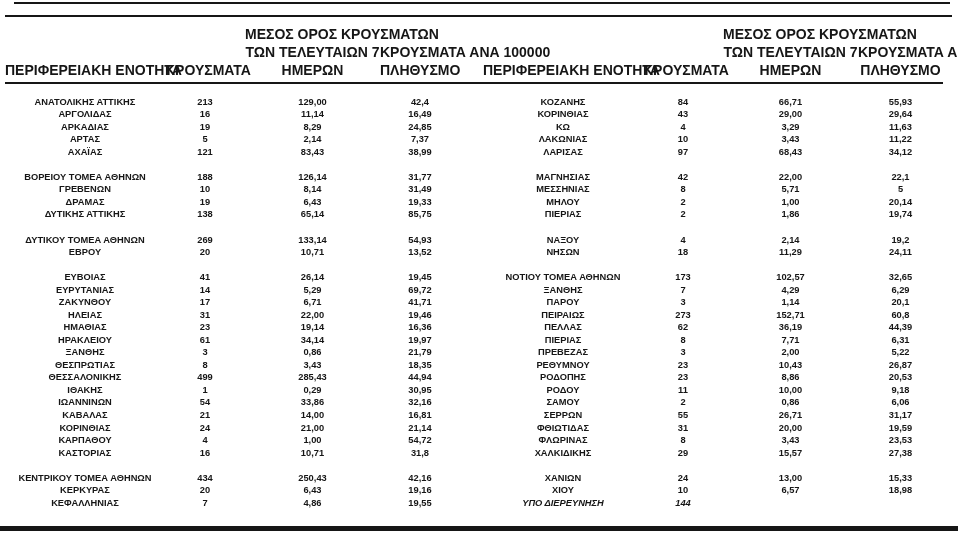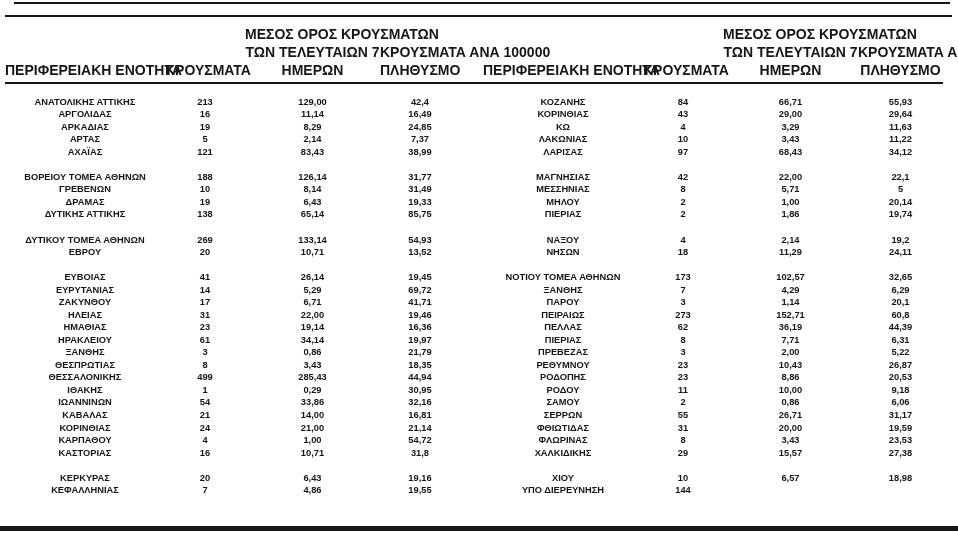--- a/index.html
+++ b/index.html
@@ -49,20 +49,21 @@
     padding: 0;
     text-align: center;
     vertical-align: middle;
     font-size: 9.3px;
     font-weight: bold;
     line-height: 1;
     white-space: nowrap;
     overflow: visible;
   }
   table.cases-table tbody td.italic {
+    font-style: italic;
     text-align: center;
   }
 </style>
 </head>
 <body>
 
 <div class="page">
 
   <div class="rule rule-top-1"></div>
   <div class="rule rule-top-2"></div>
@@ -434,20 +435,31 @@
           <td></td>
           <td></td>
           <td></td>
           <td></td>
           <td></td>
           <td></td>
           <td></td>
           <td></td>
         </tr>
         <tr>
+          <td>ΚΕΝΤΡΙΚΟΥ ΤΟΜΕΑ ΑΘΗΝΩΝ</td>
+          <td>434</td>
+          <td>250,43</td>
+          <td>42,16</td>
+          <td></td>
+          <td>ΧΑΝΙΩΝ</td>
+          <td>24</td>
+          <td>13,00</td>
+          <td>15,33</td>
+        </tr>
+        <tr>
           <td>ΚΕΡΚΥΡΑΣ</td>
           <td>20</td>
           <td>6,43</td>
           <td>19,16</td>
           <td></td>
           <td>ΧΙΟΥ</td>
           <td>10</td>
           <td>6,57</td>
           <td>18,98</td>
         </tr>

